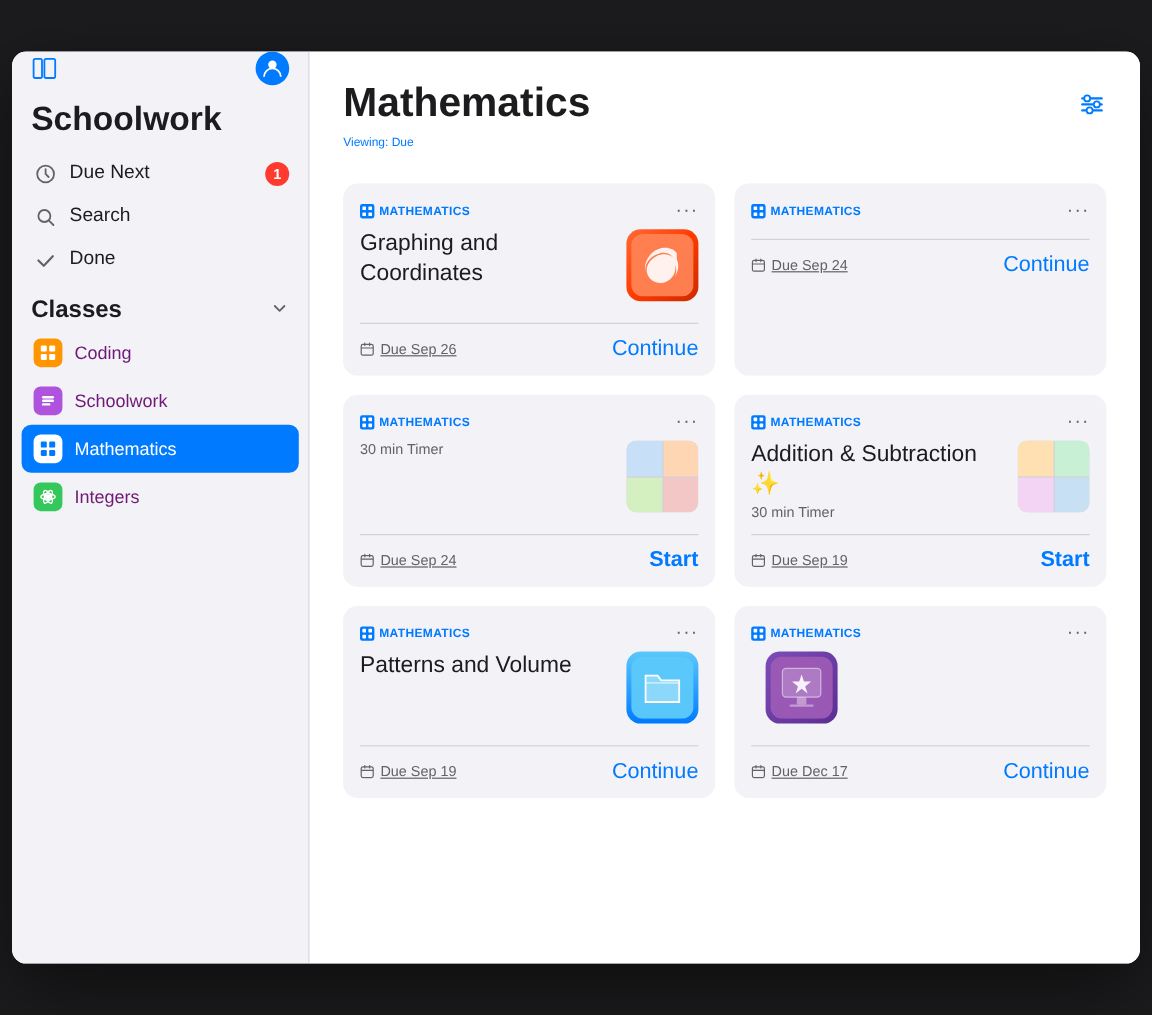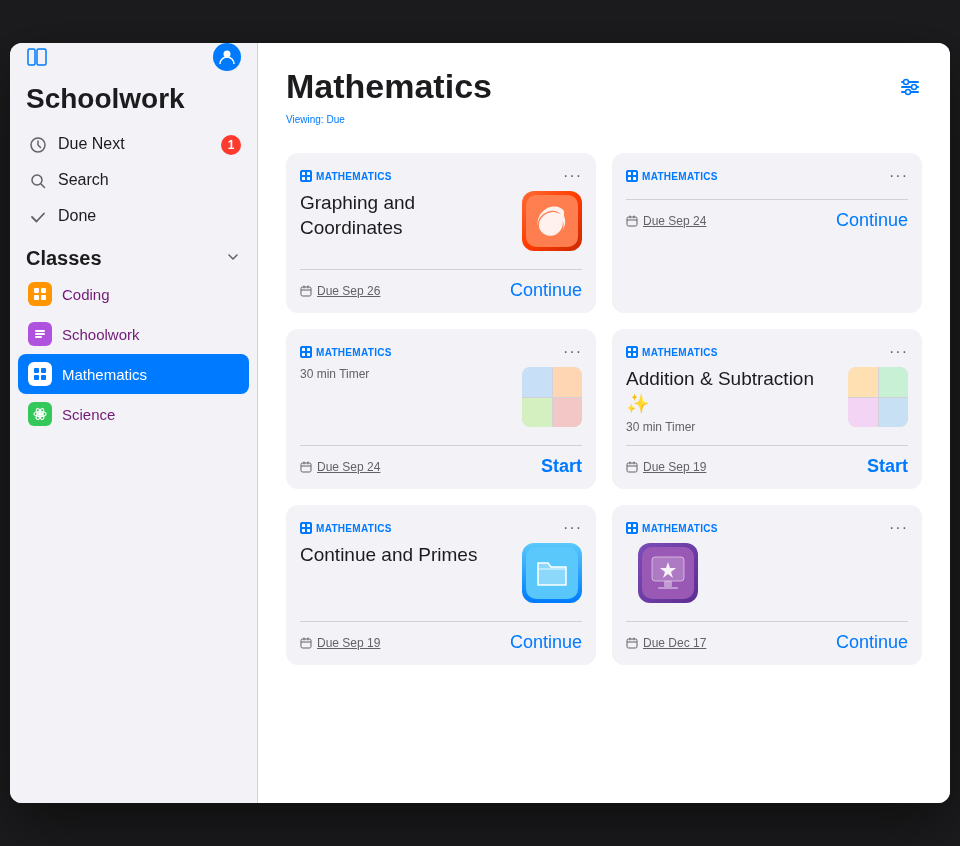--- a/index.html
+++ b/index.html
@@ -409,21 +409,21 @@
 
     <div class="class-item">
       <div class="class-icon" style="background:#34c759;">
         <svg width="16" height="16" viewBox="0 0 16 16" fill="none">
           <circle cx="8" cy="8" r="2" fill="white"></circle>
           <ellipse cx="8" cy="8" rx="6" ry="2.5" stroke="white" stroke-width="1.2" fill="none"></ellipse>
           <ellipse cx="8" cy="8" rx="6" ry="2.5" stroke="white" stroke-width="1.2" fill="none" transform="rotate(60 8 8)"></ellipse>
           <ellipse cx="8" cy="8" rx="6" ry="2.5" stroke="white" stroke-width="1.2" fill="none" transform="rotate(120 8 8)"></ellipse>
         </svg>
       </div>
-      <span class="class-label">Science</span>
+      <span class="class-label">Integers</span>
     </div>
   </div>
 
   <div class="main-content">
     <div class="main-header">
       <h1 class="main-title">Mathematics</h1>
       <div class="filter-icon">
         <svg width="24" height="24" viewBox="0 0 24 24" fill="none">
           <line x1="4" y1="7" x2="20" y2="7" stroke="#007aff" stroke-width="2" stroke-linecap="round"></line>
           <line x1="4" y1="12" x2="20" y2="12" stroke="#007aff" stroke-width="2" stroke-linecap="round"></line>
@@ -606,21 +606,21 @@
                 <rect x="1" y="6" width="3" height="3" rx="0.5" fill="white"></rect>
                 <rect x="6" y="6" width="3" height="3" rx="0.5" fill="white"></rect>
               </svg>
             </div>
             <span>MATHEMATICS</span>
           </div>
           <span class="card-more">···</span>
         </div>
         <div class="card-body">
           <div class="card-info">
-            <div class="card-title">Continue and Primes</div>
+            <div class="card-title">Patterns and Volume</div>
           </div>
           <div class="card-thumbnail files" style="background: linear-gradient(180deg, #5ac8fa 0%, #007aff 100%); border-radius:12px;">
             <svg width="52" height="52" viewBox="0 0 52 52" fill="none">
               <rect width="52" height="52" rx="10" fill="url(#filesGrad)"></rect>
               <defs>
                 <linearGradient id="filesGrad" x1="0" y1="0" x2="0" y2="52">
                   <stop offset="0%" stop-color="#5ac8fa"></stop>
                   <stop offset="100%" stop-color="#007aff"></stop>
                 </linearGradient>
               </defs>

